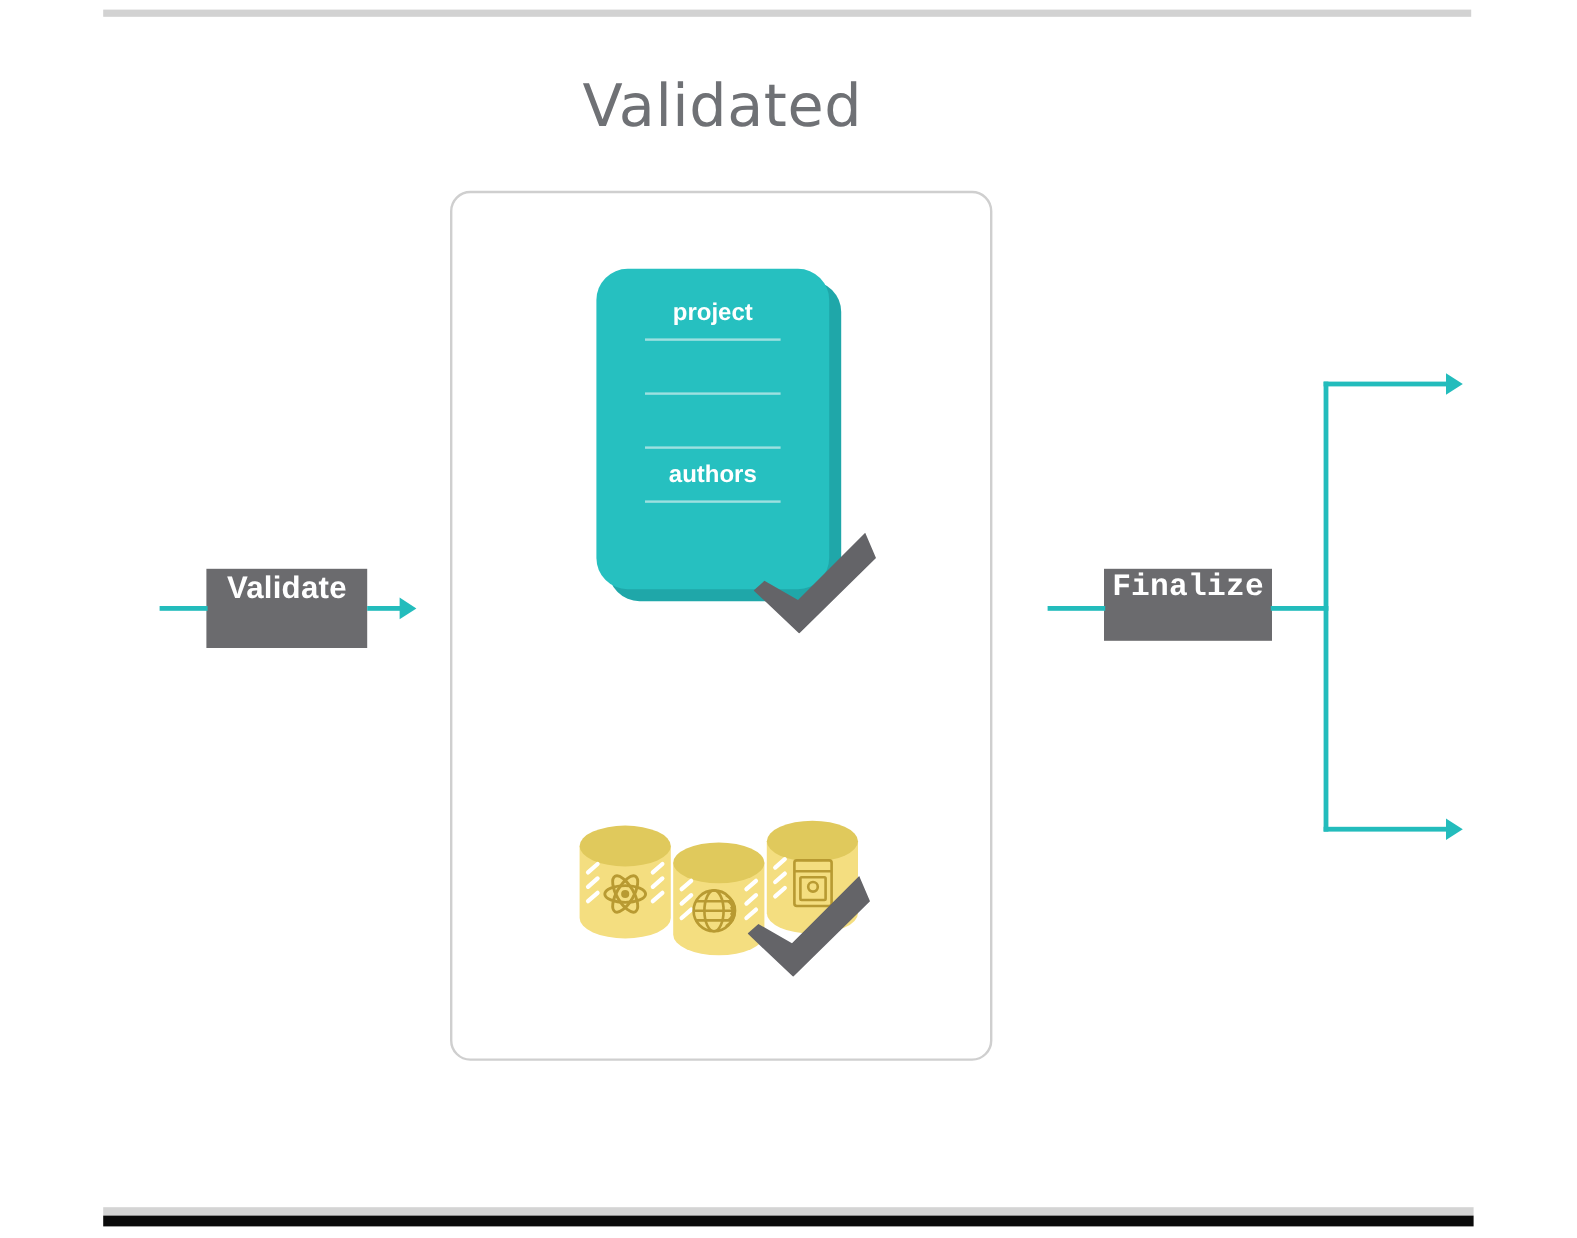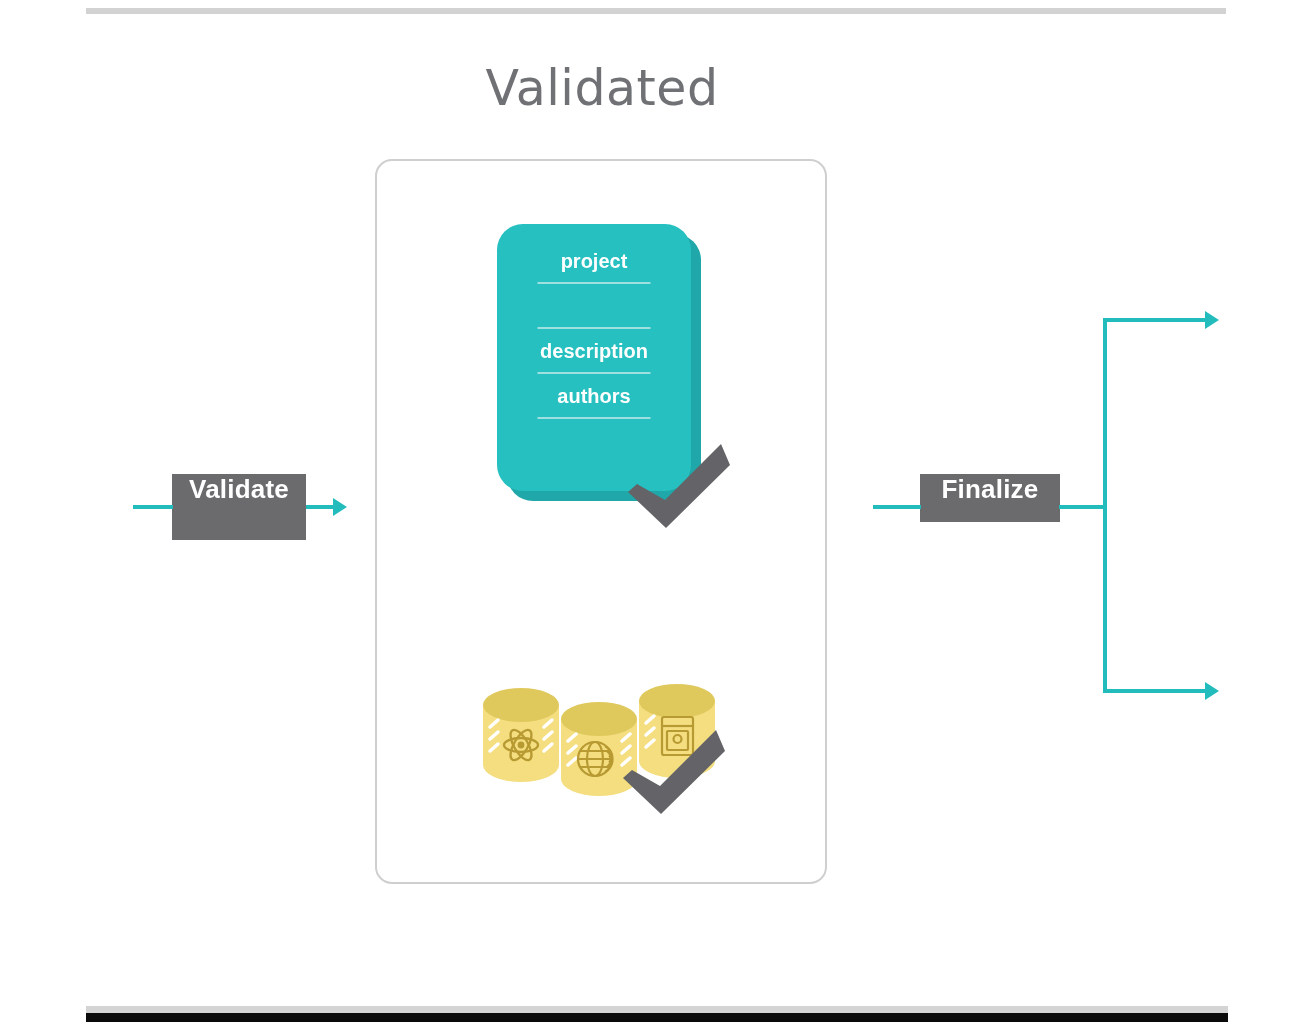--- a/index.html
+++ b/index.html
@@ -146,21 +146,21 @@
     justify-content: center;
   }
   .proc-box span {
     color: #ffffff;
     font-size: 26px;
     font-weight: bold;
     letter-spacing: 0.2px;
     white-space: nowrap;
   }
   #validate-box { left: 172px; top: 474px; width: 134px; height: 66px; }
-  #finalize-box { left: 920px; top: 474px; width: 140px; height: 48px; }
+  #finalize-box { left: 920px; top: 474px; width: 140px; height: 60px; font-family: Liberation Mono, monospace; }
 
   
   .conn {
     position: absolute;
     background: #23bcbc;
   }
   .h-line { height: 4px; }
   .v-line { width: 4px; }
 
   .arrowhead {
@@ -191,21 +191,20 @@
       <span class="fname">project</span>
       <span class="fline"></span>
     </div>
 
 
     <div class="meta-field">
       <span class="fline"></span>
     </div>
 
     <div class="meta-field">
-      <span class="fname">description</span>
       <span class="fline"></span>
     </div>
 
     <div class="meta-field">
       <span class="fname">authors</span>
       <span class="fline"></span>
     </div>
 
   </div>
 </div>

